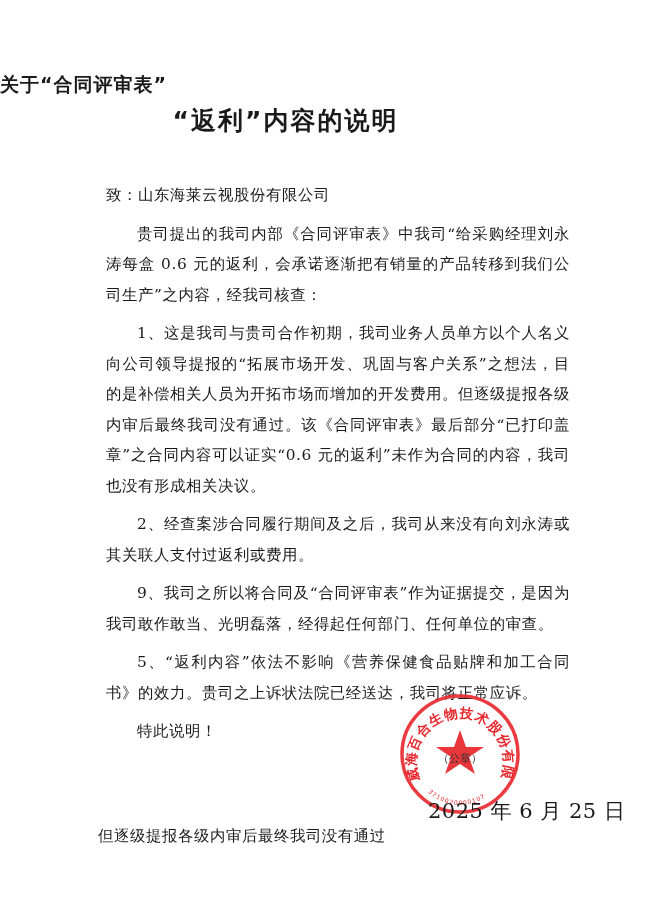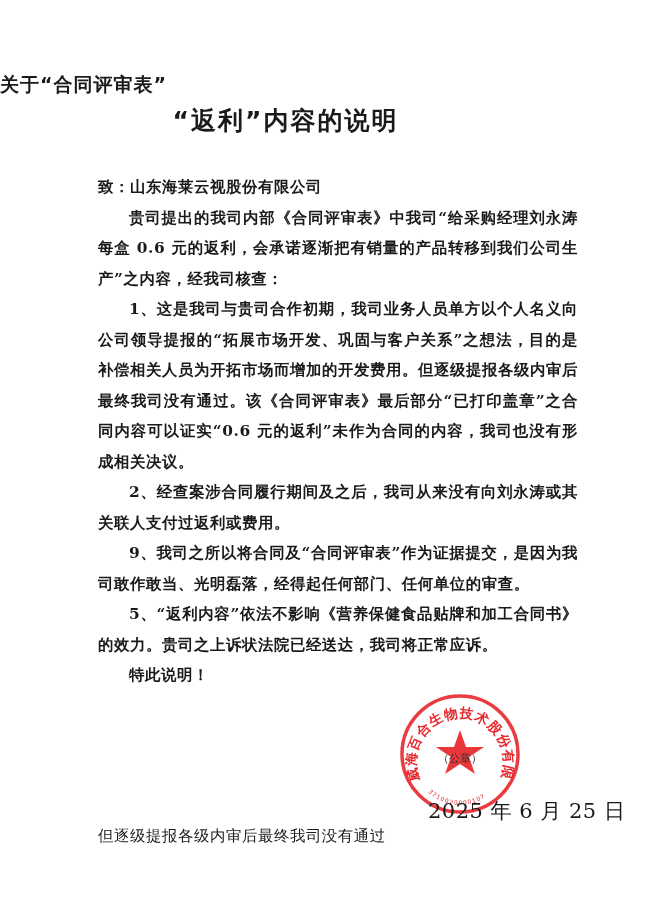--- a/index.html
+++ b/index.html
@@ -4,21 +4,21 @@
 <style>
   html, body { margin: 0; padding: 0; background: #ffffff; }
   body { width: 650px; height: 919px; position: relative; overflow: hidden;
          font-family: "DejaVu Serif", "Liberation Serif", serif; color: #1a1a1a; }
   .title1 { position: absolute; top: 72px; left: 0; width: 650px; text-align: left;
             font-family: "DejaVu Sans", sans-serif; font-size: 19px; font-weight: bold; letter-spacing: 1px; }
   .title2 { position: absolute; top: 104px; left: 0; width: 571px; text-align: center;
             font-family: "DejaVu Sans", sans-serif; font-size: 25px; font-weight: bold; letter-spacing: 2px; }
   .body { position: absolute; top: 172px; left: 98px; width: 480px; font-size: 15.4px; line-height: 30.5px;
           letter-spacing: 0.6px; text-align: justify; }
-  .body p { margin: 0; font-weight: bold; }
+  .body p { margin: 8px; }
   .indent { text-indent: 31px; }
   .stamp { position: absolute; left: 398px; top: 692px; width: 124px; height: 124px; }
   .date { position: absolute; top: 797px; left: 428px; font-size: 21px; letter-spacing: 0.5px; }
   .footer { position: absolute; top: 826px; left: 98px; font-size: 15.4px; letter-spacing: 0.6px; }
 </style>
 </head>
 <body>
 
 <div class="title1">关于“合同评审表”</div>
 <div class="title2">“返利”内容的说明</div>

